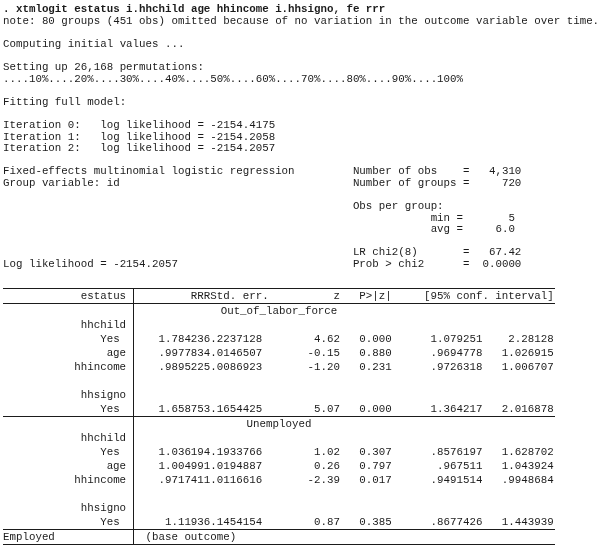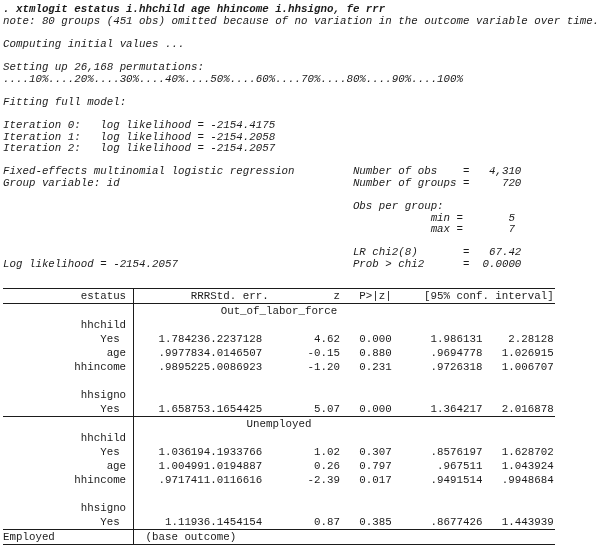--- a/index.html
+++ b/index.html
@@ -4,21 +4,21 @@
 <style>
   html,body{margin:0;padding:0;}
   body{
     width:601px;height:560px;overflow:hidden;box-sizing:border-box;
     background:#ffffff;color:#1b1b1b;
     font-family:"Liberation Mono","DejaVu Sans Mono",monospace;
     font-size:10.8px;
     padding:4px 0 0 3px;
   }
   .console{line-height:11.6px;}
-  .line{height:11.6px;white-space:pre;font-style:italic;}
+  .line{height:11.6px;white-space:pre;}
   .cmd{font-weight:bold;}
   .rtable{position:relative;width:552px;margin-top:6px;line-height:14px;}
   .hrule{height:0;border-top:1px solid #1b1b1b;}
   .trow{display:flex;height:14px;white-space:pre;overflow:hidden;}
   .trow span{display:block;white-space:pre;}
   .cname{width:19ch;text-align:right;}
   .cname.eqleft{text-align:left;}
   .cbar{width:2ch;}
   .ceq{text-align:center;flex:1;}
   .crrr{width:11ch;text-align:right;}
@@ -48,21 +48,21 @@
       <div class="line"></div>
       <div class="line">Iteration 0:   log likelihood = -2154.4175</div>
       <div class="line">Iteration 1:   log likelihood = -2154.2058</div>
       <div class="line">Iteration 2:   log likelihood = -2154.2057</div>
       <div class="line"></div>
       <div class="line">Fixed-effects multinomial logistic regression         Number of obs    =   4,310</div>
       <div class="line">Group variable: id                                    Number of groups =     720</div>
       <div class="line"></div>
       <div class="line">                                                      Obs per group:</div>
       <div class="line">                                                                  min =       5</div>
-      <div class="line">                                                                  max =       7</div>
+      <div class="line">                                                                  avg =     6.0</div>
       <div class="line"></div>
       <div class="line">                                                      LR chi2(8)       =   67.42</div>
       <div class="line">Log likelihood = -2154.2057                           Prob &gt; chi2      =  0.0000</div>
       <div class="line"></div>
     </div>
 </div>
 
 <div class="rtable">
   <div class="hrule"></div>
   <div class="trow">
@@ -71,21 +71,21 @@
     <span class="crrr">RRR</span>
     <span class="cse">Std. err.</span>
     <span class="cz">z</span>
     <span class="cp">P&gt;|z|</span>
     <span class="cci">[95% conf. interval]</span>
   </div>
   <div class="hrule"></div>
   <div>
       <div class="trow"><span class="ceq">Out_of_labor_force</span></div>
       <div class="trow"><span class="cname">hhchild</span><span class="cbar"></span><span class="crrr"></span><span class="cse"></span><span class="cz"></span><span class="cp"></span><span class="clo"></span><span class="chi"></span></div>
-      <div class="trow"><span class="cname">Yes </span><span class="cbar"></span><span class="crrr">1.784236</span><span class="cse">.2237128</span><span class="cz">4.62</span><span class="cp">0.000</span><span class="clo">1.986131</span><span class="chi">2.28128</span></div>
+      <div class="trow"><span class="cname">Yes </span><span class="cbar"></span><span class="crrr">1.784236</span><span class="cse">.2237128</span><span class="cz">4.62</span><span class="cp">0.000</span><span class="clo">1.079251</span><span class="chi">2.28128</span></div>
       <div class="trow"><span class="cname">age</span><span class="cbar"></span><span class="crrr">.9977834</span><span class="cse">.0146507</span><span class="cz">-0.15</span><span class="cp">0.880</span><span class="clo">.9694778</span><span class="chi">1.026915</span></div>
       <div class="trow"><span class="cname">hhincome</span><span class="cbar"></span><span class="crrr">.9895225</span><span class="cse">.0086923</span><span class="cz">-1.20</span><span class="cp">0.231</span><span class="clo">.9726318</span><span class="chi">1.006707</span></div>
       <div class="trow"><span class="ceq"></span></div>
       <div class="trow"><span class="cname">hhsigno</span><span class="cbar"></span><span class="crrr"></span><span class="cse"></span><span class="cz"></span><span class="cp"></span><span class="clo"></span><span class="chi"></span></div>
       <div class="trow"><span class="cname">Yes </span><span class="cbar"></span><span class="crrr">1.658753</span><span class="cse">.1654425</span><span class="cz">5.07</span><span class="cp">0.000</span><span class="clo">1.364217</span><span class="chi">2.016878</span></div>
       <div class="hrule"></div>
       <div class="trow"><span class="ceq">Unemployed</span></div>
       <div class="trow"><span class="cname">hhchild</span><span class="cbar"></span><span class="crrr"></span><span class="cse"></span><span class="cz"></span><span class="cp"></span><span class="clo"></span><span class="chi"></span></div>
       <div class="trow"><span class="cname">Yes </span><span class="cbar"></span><span class="crrr">1.036194</span><span class="cse">.1933766</span><span class="cz">1.02</span><span class="cp">0.307</span><span class="clo">.8576197</span><span class="chi">1.628702</span></div>
       <div class="trow"><span class="cname">age</span><span class="cbar"></span><span class="crrr">1.004991</span><span class="cse">.0194887</span><span class="cz">0.26</span><span class="cp">0.797</span><span class="clo">.967511</span><span class="chi">1.043924</span></div>

